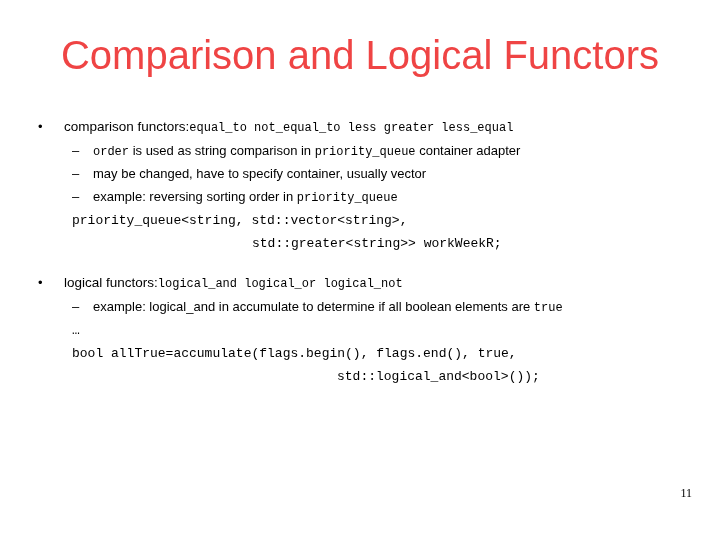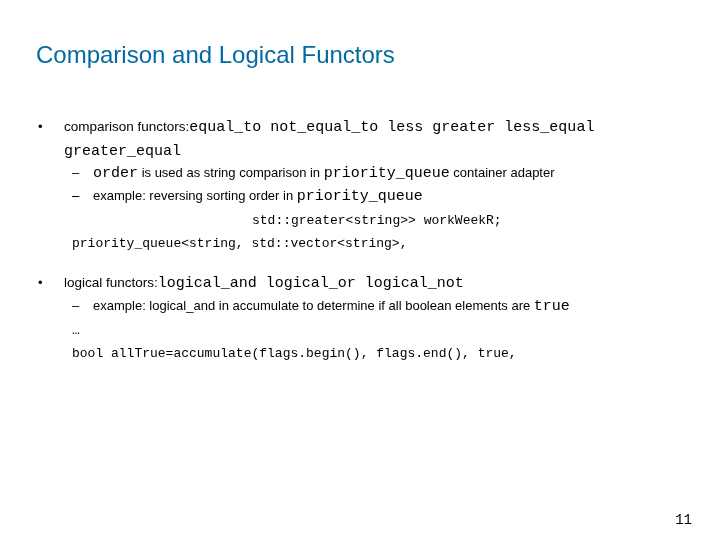--- a/index.html
+++ b/index.html
@@ -21,26 +21,26 @@
     inset: 0;
     background: #ffffff;
   }
 
   
   .slide-title {
     position: absolute;
     left: 36px;
     top: 36px;
     width: 648px;
-    text-align: left;
+    text-align: center;
     font-family: "Liberation Sans", sans-serif;
-    font-size: 24px;
+    font-size: 40px;
     line-height: 38px;
     font-weight: normal;
-    color: #0369a1;
+    color: #ef4444;
     white-space: nowrap;
   }
 
   
   .body-area {
     position: absolute;
     left: 30px;
     top: 116px;
     width: 664px;
   }
@@ -105,91 +105,90 @@
     padding-left: 42px;
     font-family: "Liberation Mono", "DejaVu Sans Mono", monospace;
     font-size: 13px;
     line-height: 23px;
     color: #000000;
   }
 
   
   .mono {
     font-family: "Liberation Mono", "DejaVu Sans Mono", monospace;
-    font-size: 15px;
+    font-size: 12px;
   }
   .prose { font-family: "Liberation Sans", sans-serif; text-align: right; }
 
   .gap { height: 17px; }
 
   
   .page-number {
     position: absolute;
     right: 28px;
-    bottom: 12px;
-    font-family: Liberation Mono, monospace;
-    font-size: 14px;
+    bottom: 39px;
+    font-family: Liberation Serif, serif;
+    font-size: 12px;
     color: #000000;
   }
 </style>
 </head>
 <body>
 
 <div class="slide">
 
   <div class="slide-title">Comparison and Logical Functors</div>
 
   <div class="body-area">
 
     <div class="block">
 
       <div class="l1">
         <span class="dot">•</span>
         <span class="prose">comparison functors:</span><span class="mono">equal_to  not_equal_to  less  greater  less_equal</span>
       </div>
 
-      <div class="l1-cont">
-        <span class="mono">greater_equal</span>
-      </div>
 
       <div class="l2">
         <span class="dash">–</span>
         <span class="mono">order</span><span class="prose"> is used as string comparison in </span><span class="mono">priority_queue</span><span class="prose"> container adapter</span>
       </div>
 
       <div class="l2">
         <span class="dash">–</span>
+        <span class="prose">may be changed, have to specify container, usually vector</span>
       </div>
 
       <div class="l2">
         <span class="dash">–</span>
         <span class="prose">example: reversing sorting order in </span><span class="mono">priority_queue</span>
       </div>
 
+      <div class="code code-indent-1">priority_queue&lt;string, std::vector&lt;string&gt;,</div>
       <div class="code code-indent-2">std::greater&lt;string&gt;&gt; workWeekR;</div>
-      <div class="code code-indent-1">priority_queue&lt;string, std::vector&lt;string&gt;,</div>
 
     </div>
 
     <div class="gap"></div>
 
     <div class="block">
 
       <div class="l1">
         <span class="dot">•</span>
         <span class="prose">logical functors:</span><span class="mono">logical_and  logical_or  logical_not</span>
       </div>
 
       <div class="l2">
         <span class="dash">–</span>
         <span class="prose">example: logical_and in accumulate to determine if all boolean elements are </span><span class="mono">true</span>
       </div>
 
       <div class="ellipsis-line">…</div>
       <div class="code code-indent-1">bool allTrue=accumulate(flags.begin(), flags.end(), true,</div>
+      <div class="code code-indent-3">std::logical_and&lt;bool&gt;());</div>
 
     </div>
 
   </div>
 
   <div class="page-number">11</div>
 
 </div>
 
 </body></html>

